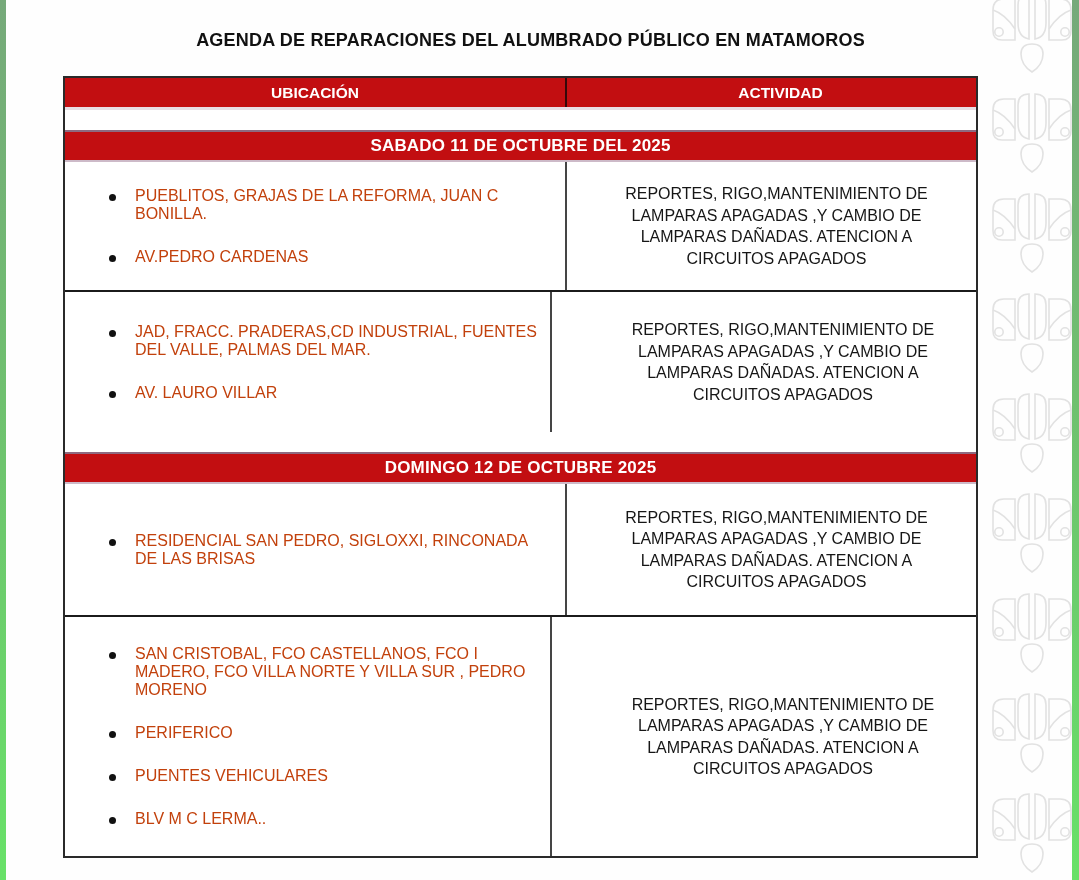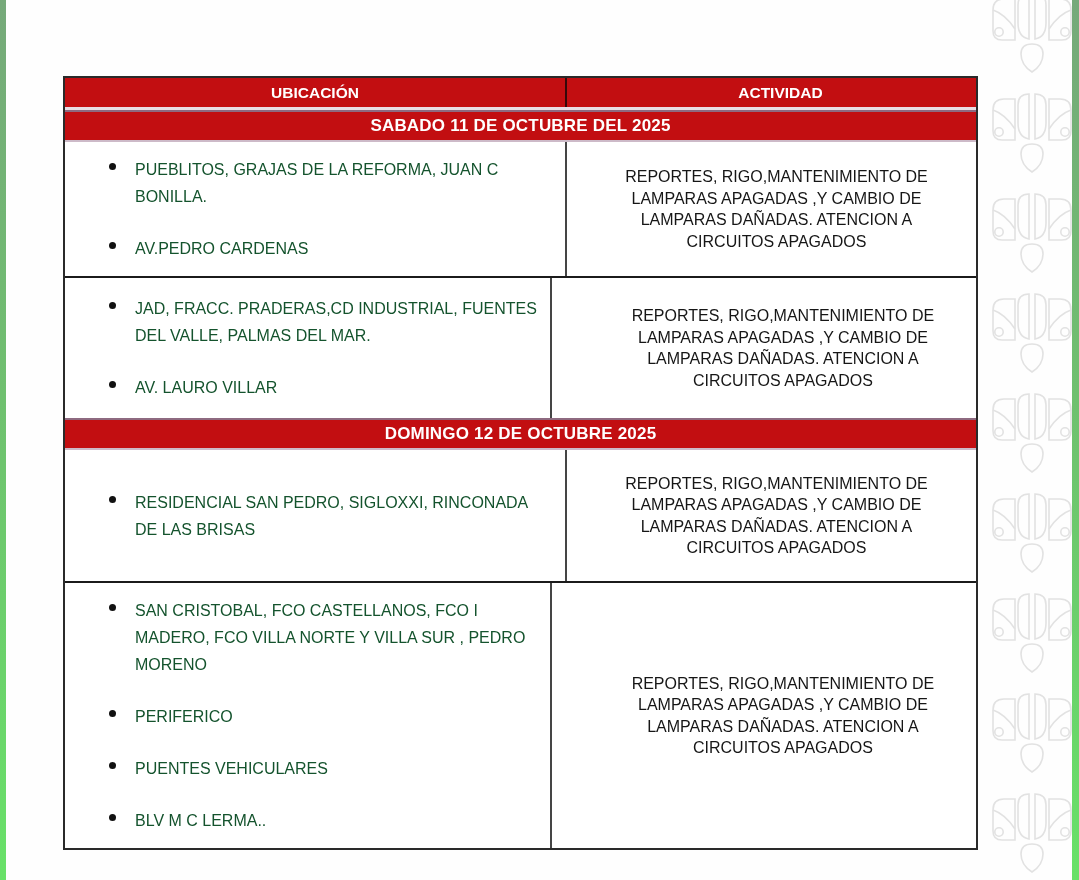--- a/index.html
+++ b/index.html
@@ -58,34 +58,35 @@
   .header-row .cell.left { border-right-color: #35090a; }
 
   .date-band {
     background: #c20e11;
     border-top: 2px solid #8e6a80;
     border-bottom: 2px solid #cdbac8;
     height: 32px;
     display: flex; align-items: center; justify-content: center;
     color: #ffffff; font-weight: bold; font-size: 17px;
     letter-spacing: 0.2px;
+    margin-top: 20px;
   }
 
   .data-row { background: #ffffff; }
   .data-row + .data-row { border-top: 2px solid #1b1b1b; gap: 28px; }
 
   .loc-cell {
     display: flex; align-items: center;
     padding: 14px 10px 14px 40px;
   }
   .location-list { list-style: none; width: 432px; }
   .location-list li {
     position: relative;
     padding-left: 30px;
-    font-size: 16px; line-height: 27px; color: #14532d;
+    font-size: 16px; line-height: 18px; color: #c2410c;
     margin-bottom: 25px;
   }
   .location-list li:last-child { margin-bottom: 0; }
   .location-list li::before {
     content: "";
     position: absolute; left: 4px; top: 7px;
     width: 7px; height: 7px; border-radius: 50%;
     background: #111;
   }
 
@@ -156,20 +157,21 @@
         <use href="#emblem"></use>
       </svg>
     <svg class="wm-tile" width="90" height="92" viewBox="0 0 90 92">
         <use href="#emblem"></use>
       </svg>
     <svg class="wm-tile" width="90" height="92" viewBox="0 0 90 92">
         <use href="#emblem"></use>
       </svg>
   </div>
 
+  <div class="page-title">AGENDA DE REPARACIONES DEL ALUMBRADO PÚBLICO EN MATAMOROS</div>
 
   <div class="schedule-table">
 
     <div class="row header-row">
       <div class="cell left">UBICACIÓN</div>
       <div class="cell right">ACTIVIDAD</div>
     </div>
 
     <div class="date-band">SABADO 11 DE OCTUBRE DEL 2025</div>
 

